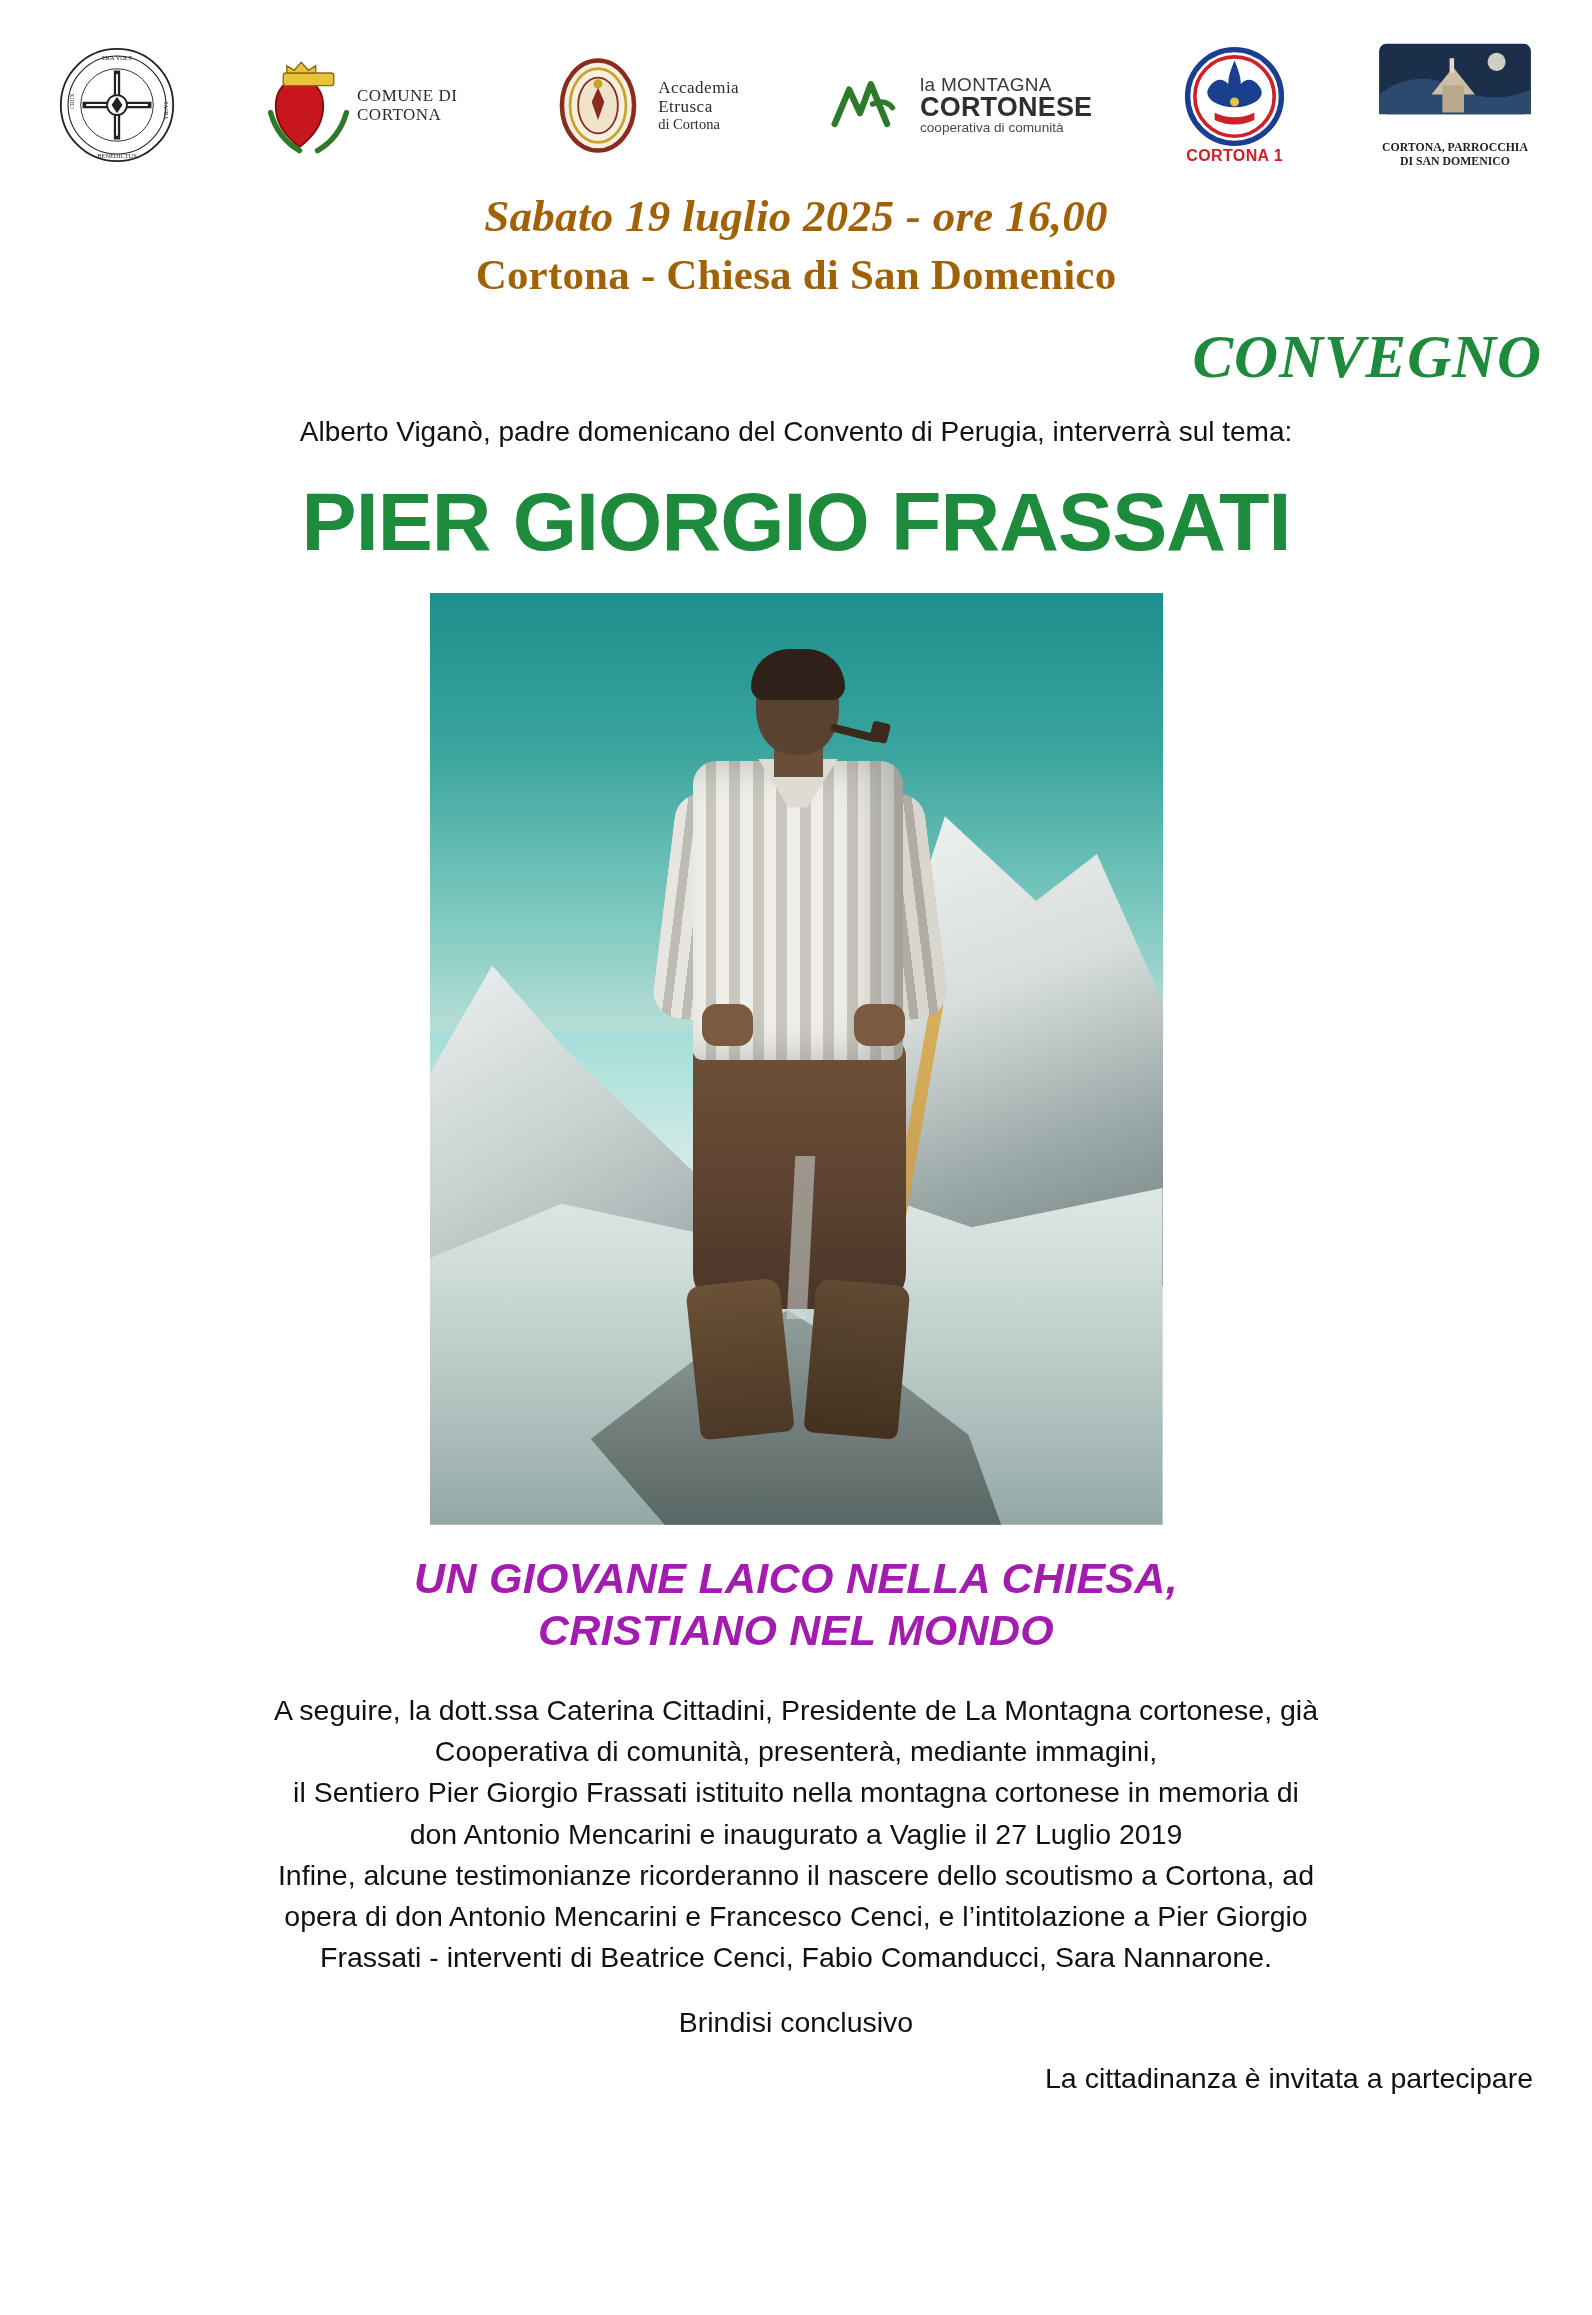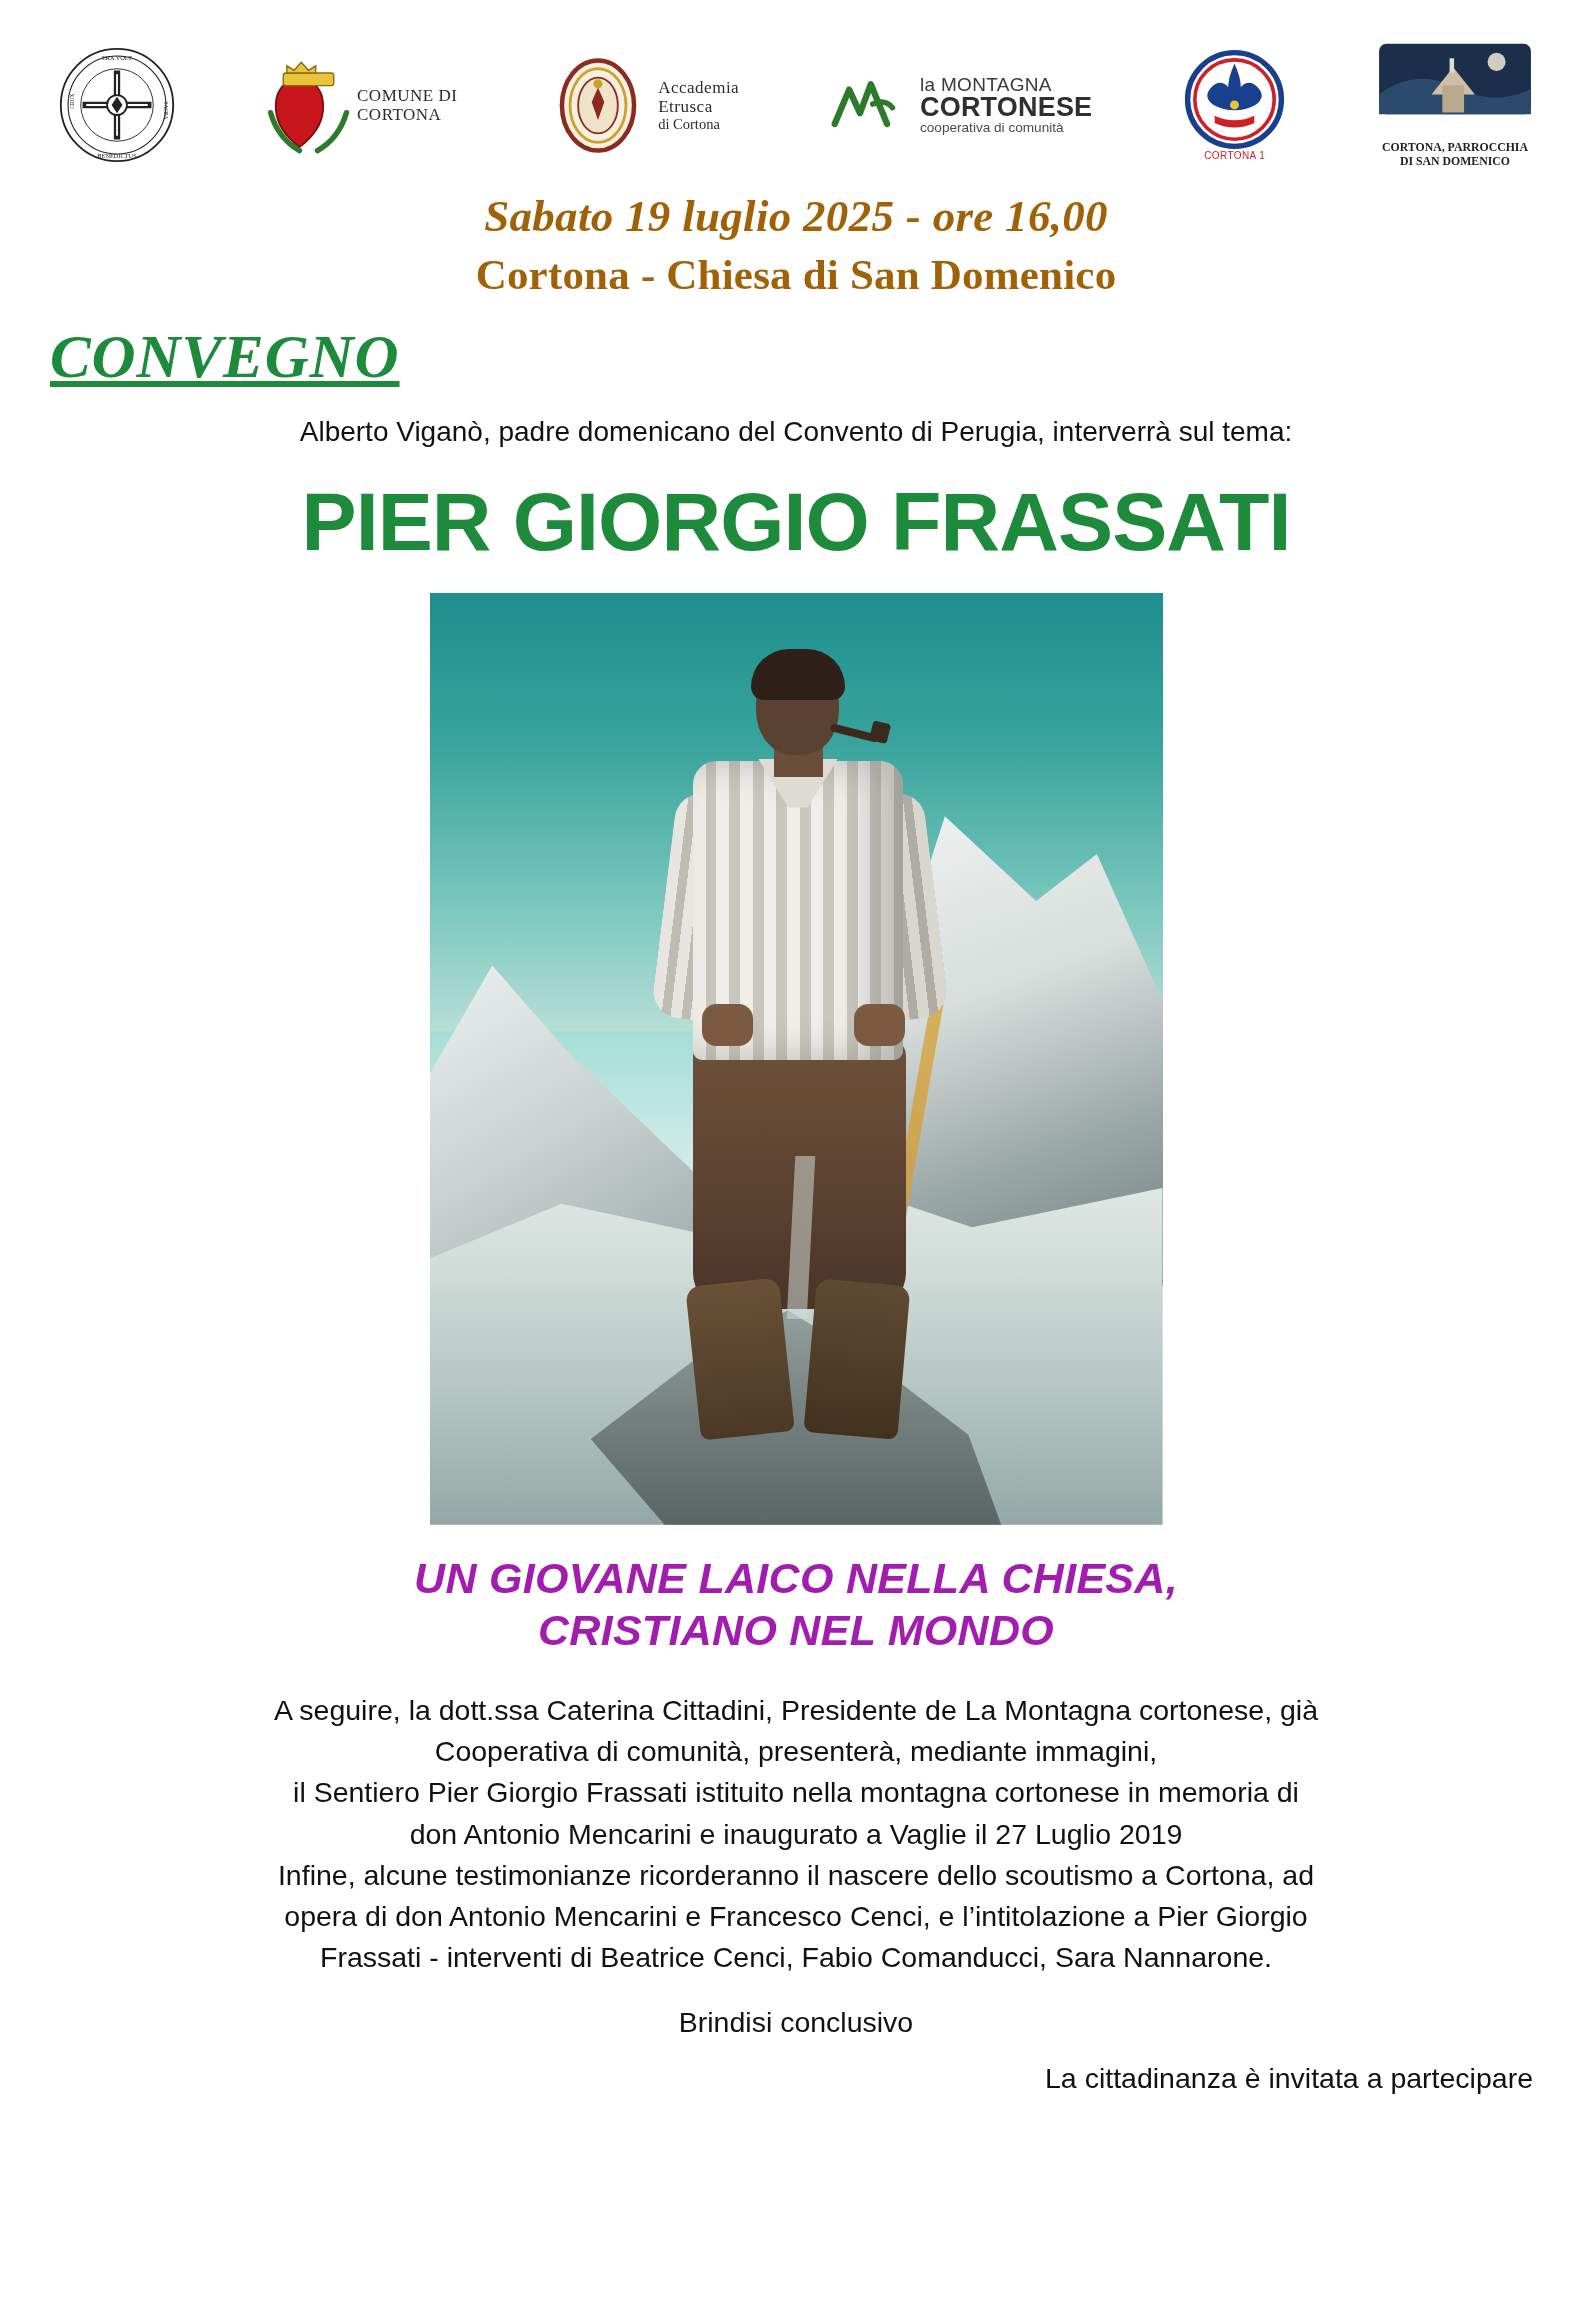--- a/index.html
+++ b/index.html
@@ -57,22 +57,22 @@
   .logo-parrocchia { text-align:center; }
 
   .mont-name {
     line-height: 1.0;
   }
   .mont-name .m1 { font-size: 19px; color:#3a3a3a; letter-spacing:0.3px; }
   .mont-name .m2 { font-size: 27px; font-weight: bold; color:#2f2f2f; letter-spacing:0.2px; }
   .mont-name .m3 { font-size: 13.6px; color:#4a4a4a; }
 
   .agesci-caption {
-    font-size: 10px;
-    font-weight: normal;
+    font-size: 16px;
+    font-weight: bold;
     color: #cf2027;
     letter-spacing: 0.4px;
     margin-top: 0;
   }
   .parrocchia-caption {
     font-size: 11.8px;
     font-weight: bold;
     font-family: "Liberation Serif", serif;
     color: #222;
     line-height: 1.2;
@@ -91,29 +91,28 @@
     font-style: italic;
     margin-top: 5.4px;
     letter-spacing: 0.3px;
   }
   .place-line {
     font-size: 43px;
     margin-top: 7.2px;
     letter-spacing: 0.2px;
   }
   .convegno {
-    text-align: left;
+    text-align: right;
     color: #1e8a3c;
     font-family: "Liberation Serif", serif;
     font-style: italic;
     font-weight: bold;
     font-size: 61px;
     letter-spacing: 0.9px;
     margin-top: 23.5px;
-    text-decoration: underline;
   }
   .intro {
     text-align: center;
     font-size: 28px;
     color: #111;
     margin-top: 20px;
     line-height: 1.45;
   }
   .title-name {
     text-align: center;

